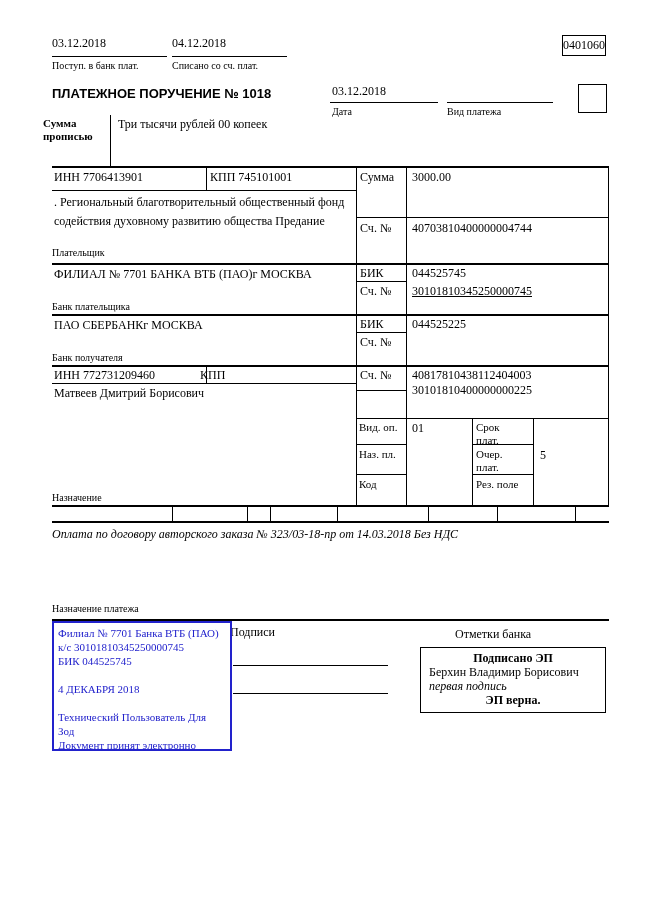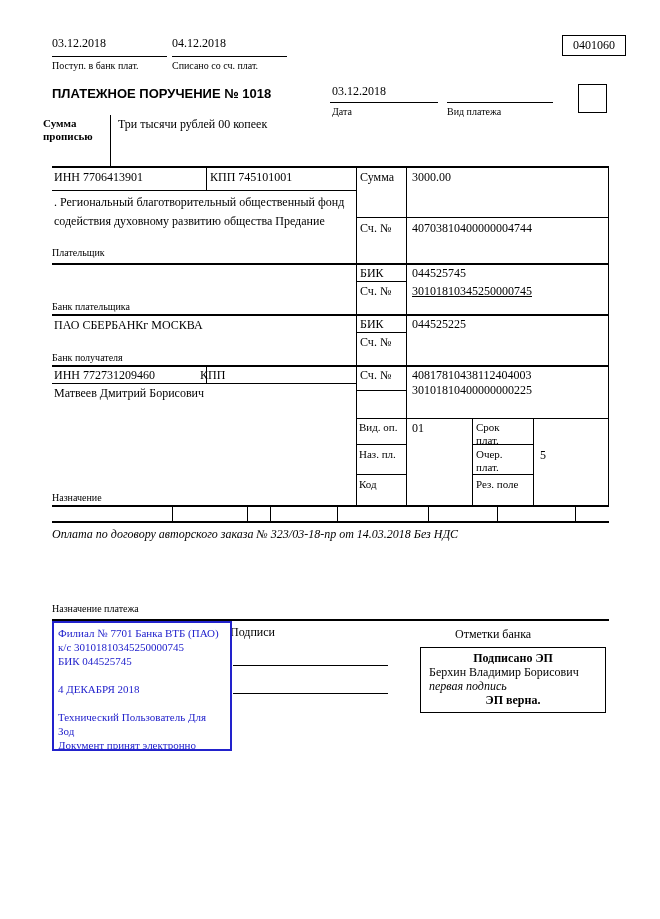--- a/index.html
+++ b/index.html
@@ -31,21 +31,21 @@
 <div class="page">
 
   <div class="t" style="left:52px;top:36px;">03.12.2018</div>
   <div class="hl" style="left:52px;top:56px;width:115px;"></div>
   <div class="lb" style="left:52px;top:60px;">Поступ. в банк плат.</div>
 
   <div class="t" style="left:172px;top:36px;">04.12.2018</div>
   <div class="hl" style="left:172px;top:56px;width:115px;"></div>
   <div class="lb" style="left:172px;top:60px;">Списано со сч. плат.</div>
 
-  <div class="box code" style="left:562px;top:35px;width:64px;height:21px;">0401060</div>
+  <div class="box code" style="left:562px;top:35px;width:44px;height:21px;">0401060</div>
 
   <div class="title" style="left:52px;top:86px;">ПЛАТЕЖНОЕ ПОРУЧЕНИЕ № 1018</div>
   <div class="t" style="left:332px;top:84px;">03.12.2018</div>
   <div class="hl" style="left:330px;top:102px;width:108px;"></div>
   <div class="lb" style="left:332px;top:106px;">Дата</div>
   <div class="hl" style="left:447px;top:102px;width:106px;"></div>
   <div class="lb" style="left:447px;top:106px;">Вид платежа</div>
   <div class="box" style="left:578px;top:84px;width:29px;height:29px;"></div>
 
   <div class="sm wrap" style="left:43px;top:117px;width:56px;font-weight:bold;">Сумма прописью</div>
@@ -64,20 +64,21 @@
   <div class="t" style="left:360px;top:170px;">Сумма</div>
   <div class="t" style="left:412px;top:170px;">3000.00</div>
   <div class="hl" style="left:356px;top:217px;width:252px;"></div>
 
   <div class="t wrap" style="left:54px;top:193px;width:300px;line-height:19px;">. Региональный благотворительный общественный фонд содействия духовному развитию общества Предание</div>
   <div class="t" style="left:360px;top:221px;">Сч. №</div>
   <div class="t" style="left:412px;top:221px;">40703810400000004744</div>
   <div class="lb" style="left:52px;top:247px;">Плательщик</div>
 
   <div class="hl2" style="left:52px;top:263px;width:557px;"></div>
+  <div class="t" style="left:54px;top:267px;">ФИЛИАЛ № 7701 БАНКА ВТБ (ПАО)г МОСКВА</div>
   <div class="t" style="left:360px;top:266px;">БИК</div>
   <div class="t" style="left:412px;top:266px;">044525745</div>
   <div class="hl" style="left:356px;top:281px;width:51px;"></div>
   <div class="t" style="left:360px;top:284px;">Сч. №</div>
   <div class="t" style="left:412px;top:284px;text-decoration:underline;">30101810345250000745</div>
   <div class="lb" style="left:52px;top:301px;">Банк плательщика</div>
 
   <div class="hl2" style="left:52px;top:314px;width:557px;"></div>
   <div class="t" style="left:54px;top:318px;">ПАО СБЕРБАНКг МОСКВА</div>
   <div class="t" style="left:360px;top:317px;">БИК</div>

